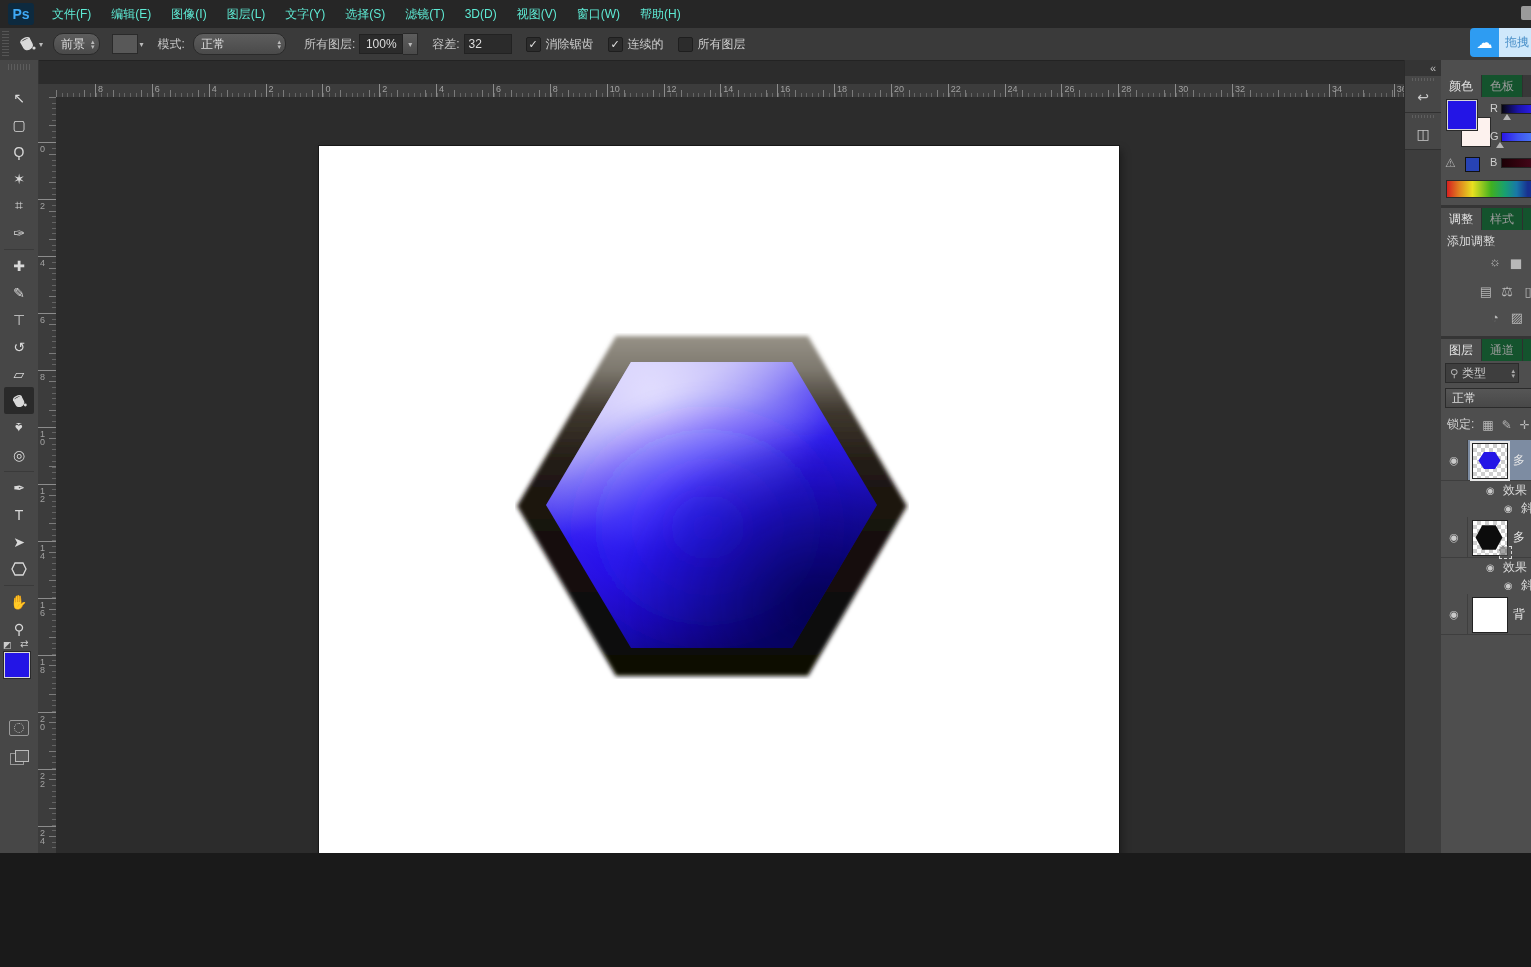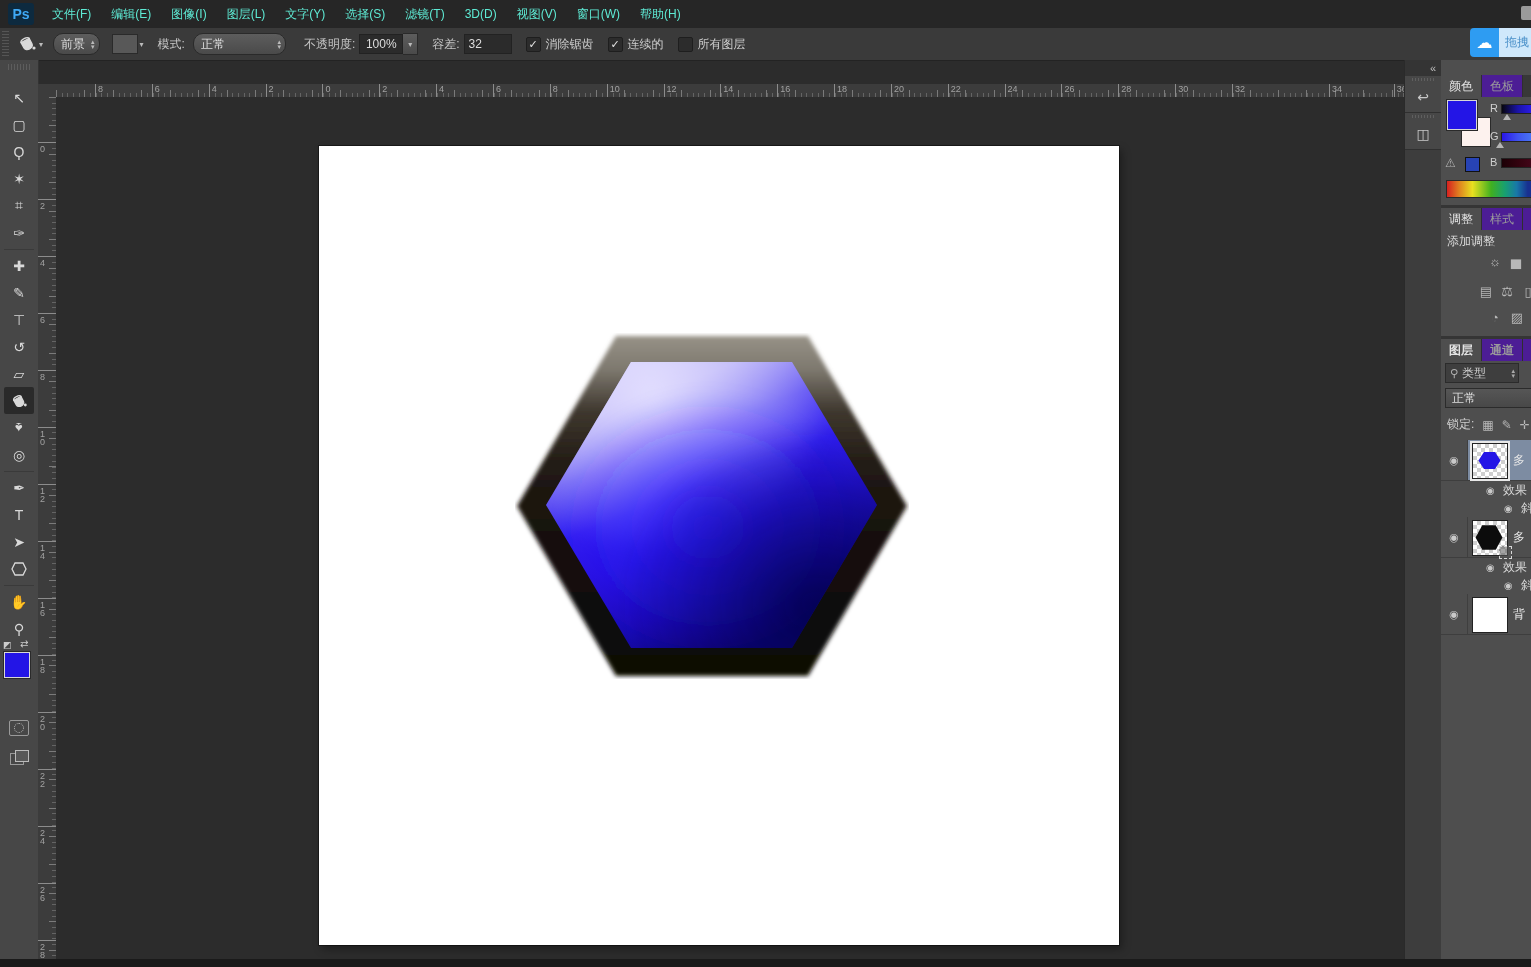--- a/index.html
+++ b/index.html
@@ -1,16 +1,16 @@
 <!DOCTYPE html>
 <html><head>
 <meta charset="utf-8">
 <style>
   html,body{margin:0;padding:0;background:#1a1a1a;}
-  #app{position:relative;width:1531px;height:959px;overflow:hidden;
+  #app{position:relative;width:1531px;height:853px;overflow:hidden;
        font-family:"Liberation Sans","DejaVu Sans",sans-serif;
        background:#2c2c2c;color:#cfcfcf;font-size:12px;
        -webkit-user-select:none;user-select:none;}
 
   
   #menubar{position:absolute;left:0;top:0;width:1531px;height:28px;background:#262626;
            border-bottom:1px solid #191919;display:flex;align-items:center;}
   #ps-logo{width:26px;height:22px;margin:0 8px 0 8px;background:#0d2a3f;border-radius:3px;
            color:#3fa9f5;font-weight:bold;font-size:14px;display:flex;align-items:center;justify-content:center;}
   .menu-item{padding:0 10px;line-height:28px;color:#5eead4;cursor:default;}
@@ -97,21 +97,21 @@
   #dock-collapse{height:16px;text-align:right;padding:0 6px;color:#bfbfbf;font-size:11px;line-height:16px;background:#343434;}
   .strip-btn{width:36px;height:36px;border-bottom:1px solid #303030;display:flex;flex-direction:column;
              align-items:center;background:#474747;}
   .strip-btn .dots{width:22px;height:3px;margin-top:2px;
              background:repeating-linear-gradient(90deg,#5f5f5f 0 1px,transparent 1px 3px);}
   .strip-btn .glyph{flex:1;display:flex;align-items:center;justify-content:center;color:#c9c9c9;font-size:14px;}
 
   
   #panelcol{position:absolute;left:1441px;top:60px;width:90px;height:907px;background:#4e4e4e;overflow:hidden;}
   .tabs-row{position:absolute;left:0;width:100%;height:22px;background:#383838;display:flex;}
-  .ptab{padding:0 8px;line-height:22px;color:#9b9b9b;background:#4c1d95;border-right:1px solid #2f2f2f;white-space:nowrap;}
+  .ptab{padding:0 8px;line-height:22px;color:#9b9b9b;background:#14532d;border-right:1px solid #2f2f2f;white-space:nowrap;}
   .ptab.active{background:#4e4e4e;color:#e4e4e4;}
   .psep{position:absolute;left:0;width:100%;height:3px;background:#353535;}
 
   
   #cp-fg{position:absolute;left:6px;top:40px;width:28px;height:28px;border:1px solid #d8d8d8;box-shadow:0 0 0 1px #2a2a2a;z-index:2;}
   #cp-bg{position:absolute;left:20px;top:57px;width:28px;height:28px;border:1px solid #2a2a2a;}
   .chan-label{position:absolute;left:49px;font-size:11px;color:#cfcfcf;}
   .chan-bar{position:absolute;left:60px;width:32px;height:8px;border:1px solid #222;}
   #bar-r{background:linear-gradient(90deg,#06060f,#1a13a8,#2d1df0);}
   #bar-g{background:linear-gradient(90deg,#2a16e8,#3f53f0,#4a7af5);}
@@ -196,21 +196,21 @@
     <div class="swatch-well"></div>
     <span class="caret">▾</span>
     <span class="opt-label">模式:</span>
     <div class="combo" style="width:80px;">
       <span>正常</span>
       <span class="spin" style="margin-left:auto;">
           <span>▴</span>
           <span>▾</span>
         </span>
     </div>
-    <span class="opt-label">不透明度:</span>
+    <span class="opt-label">所有图层:</span>
     <div class="val-box">100%</div>
     <div class="drop-btn">▾</div>
     <span class="opt-label">容差:</span>
     <div class="val-box" style="min-width:38px;justify-content:flex-start;">32</div>
     <div class="checkbox">✓</div>
     <span>消除锯齿</span>
     <div class="checkbox">✓</div>
     <span>连续的</span>
     <div class="checkbox"></div>
     <span>所有图层</span>
@@ -465,21 +465,21 @@
         <div class="adj-icon" style="left: 45px; top: 192px;">☼</div>
         <div class="adj-icon" style="left: 66px; top: 192px;">▅</div>
         <div class="adj-icon" style="left: 36px; top: 222px;">▤</div>
         <div class="adj-icon" style="left: 57px; top: 222px;">⚖</div>
         <div class="adj-icon" style="left: 78px; top: 222px;">▯</div>
         <div class="adj-icon" style="left: 45px; top: 248px;">◔</div>
         <div class="adj-icon" style="left: 67px; top: 248px;">▨</div>
       </div>
 
     <div class="psep" style="top:276px;"></div>
-    <div class="tabs-row" style="top:279px;font-weight:bold;">
+    <div class="tabs-row" style="top:279px;">
       <div class="ptab active">图层</div>
       <div class="ptab">通道</div>
       <div class="ptab">路</div>
     </div>
     <div id="ly-filter">
       <span class="mag">⚲</span>
       <span>类型</span>
       <span class="spin">
           <span>▴</span>
           <span>▾</span>

